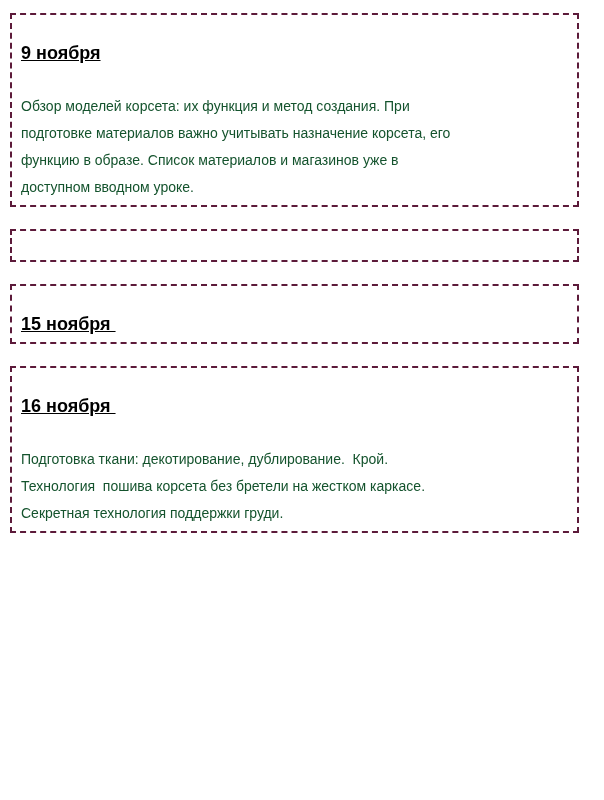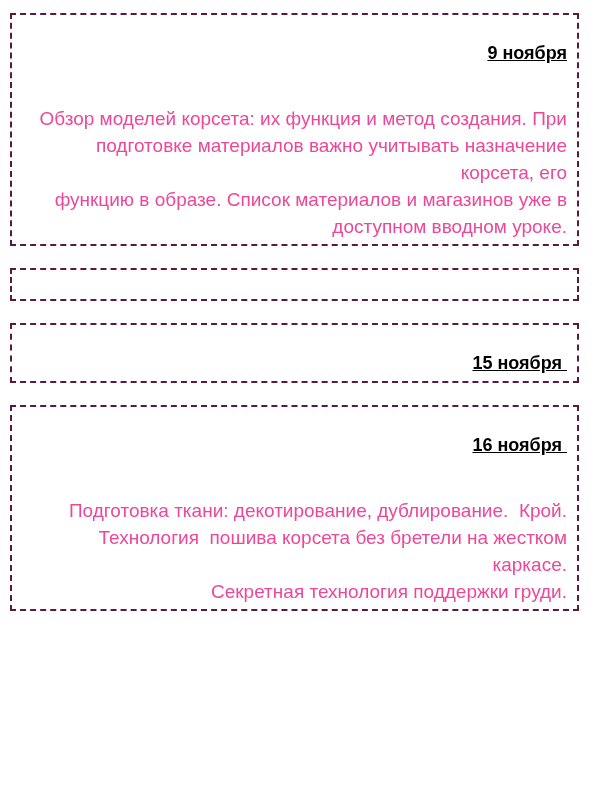--- a/index.html
+++ b/index.html
@@ -15,35 +15,34 @@
   }
   .cards {
     padding: 13px 25px 0 10px;
     box-sizing: border-box;
   }
   .card {
     border: 2px dashed #5c1a3a;
     padding: 25px 10px 4px 9px;
     margin-bottom: 22px;
     background: #ffffff;
-    text-align: right;
   }
   .card-date {
     font-size: 18px;
     line-height: 27px;
     font-weight: bold;
     color: #000000;
     text-decoration: underline;
     white-space: pre-wrap;
   }
   .card-text {
-    margin-top: 38px;
-    font-size: 19px;
+    margin-top: 26px;
+    font-size: 14px;
     line-height: 27px;
-    color: #ec4899;
+    color: #14532d;
     white-space: pre-wrap;
   }
 </style>
 </head>
 <body>
 
 <div class="cards">
 
   <div class="card">
     <div class="card-date">9 ноября</div>

